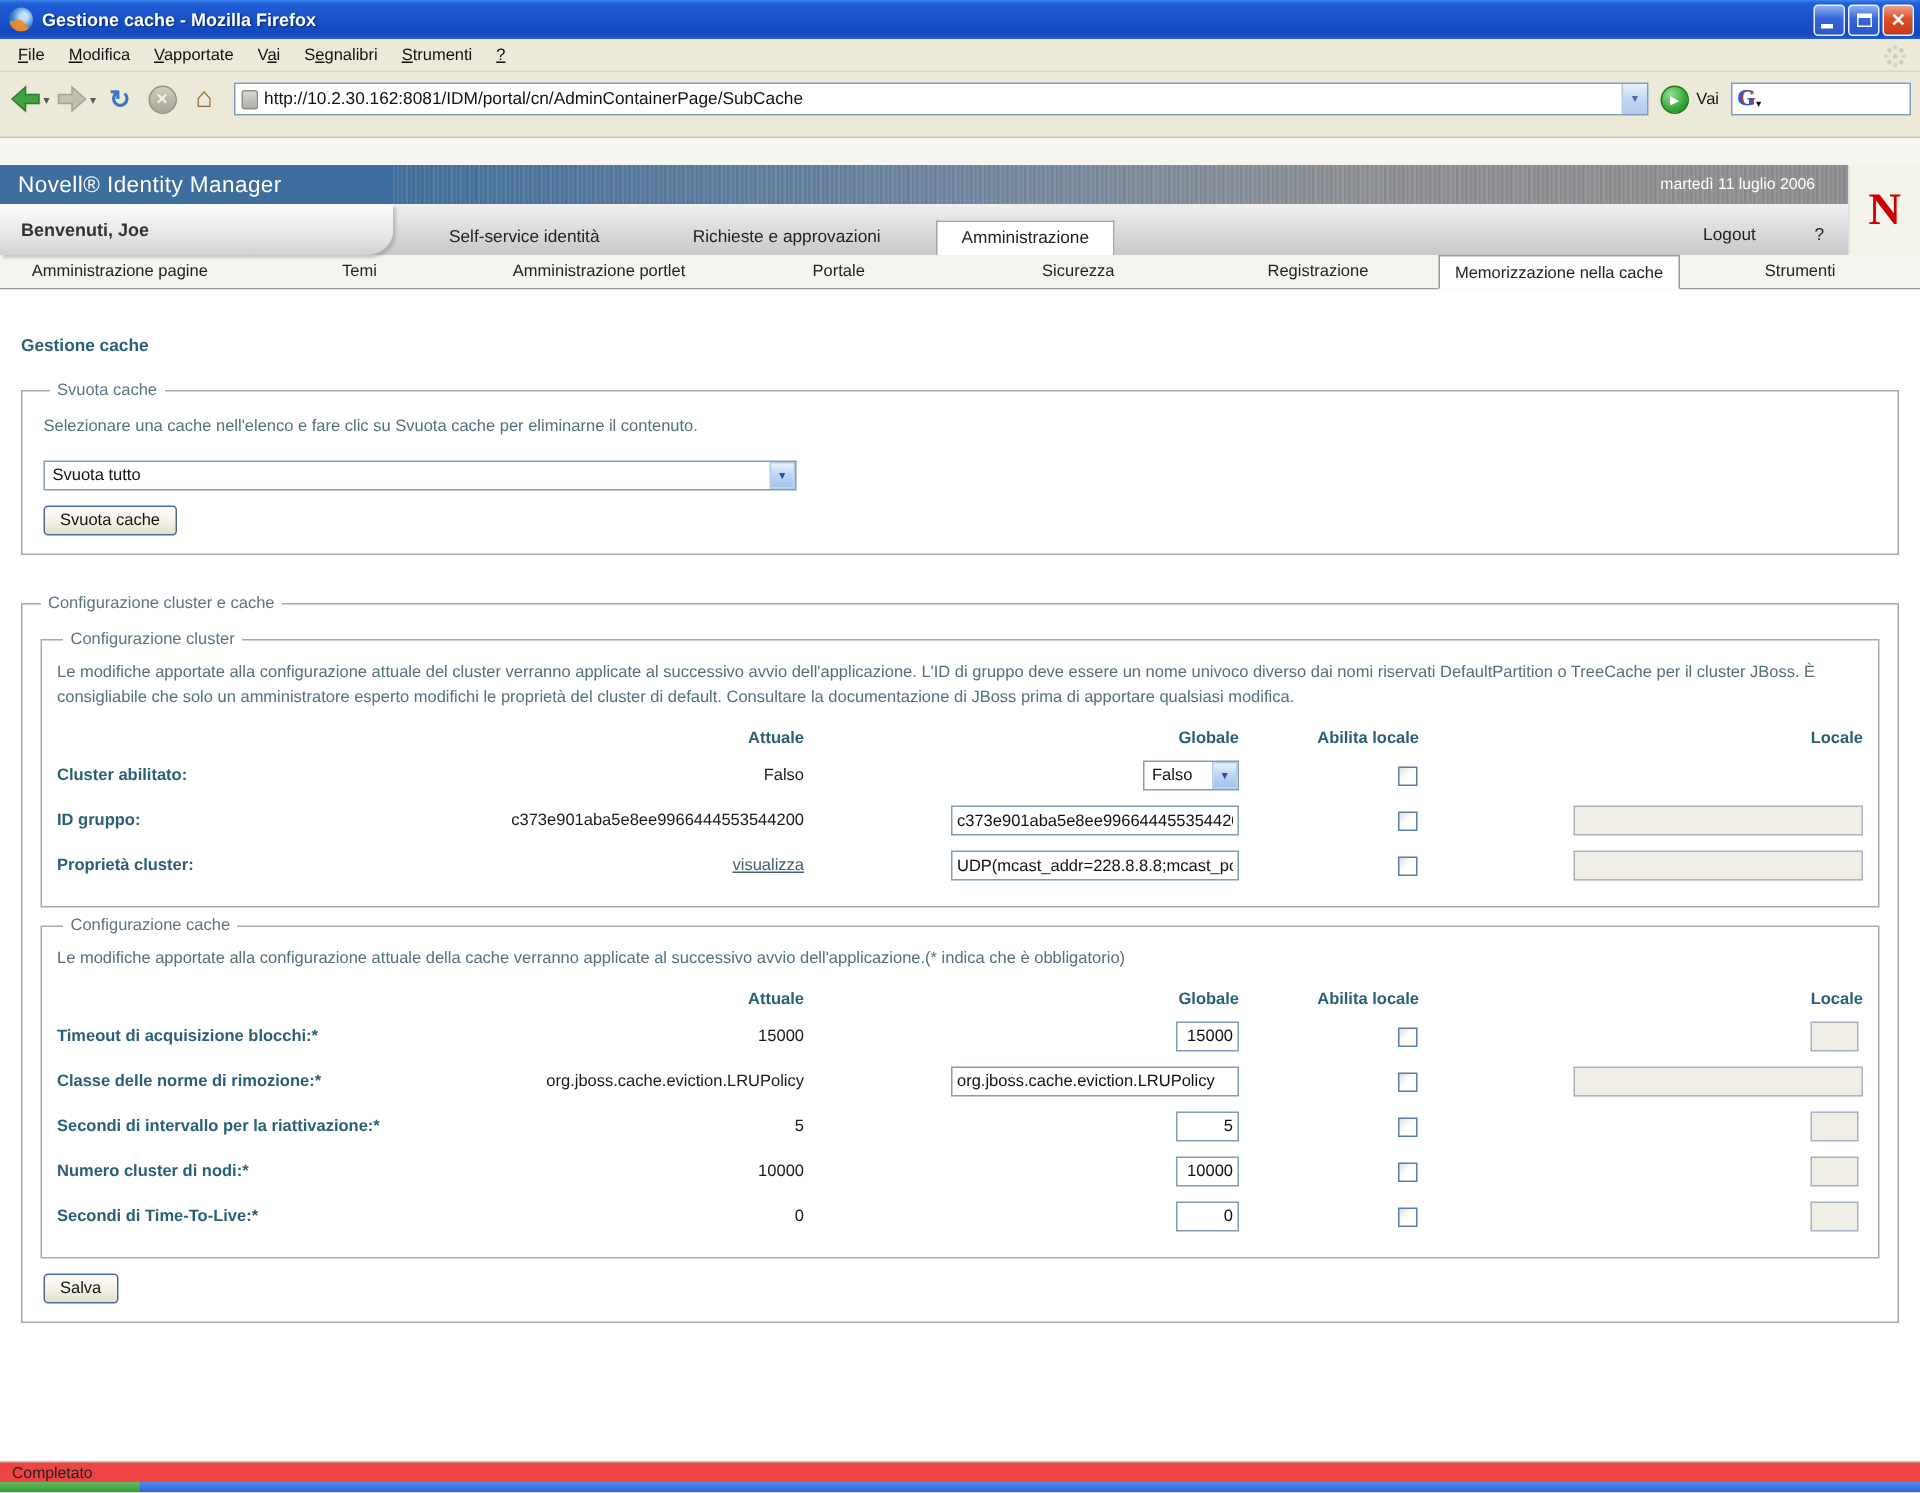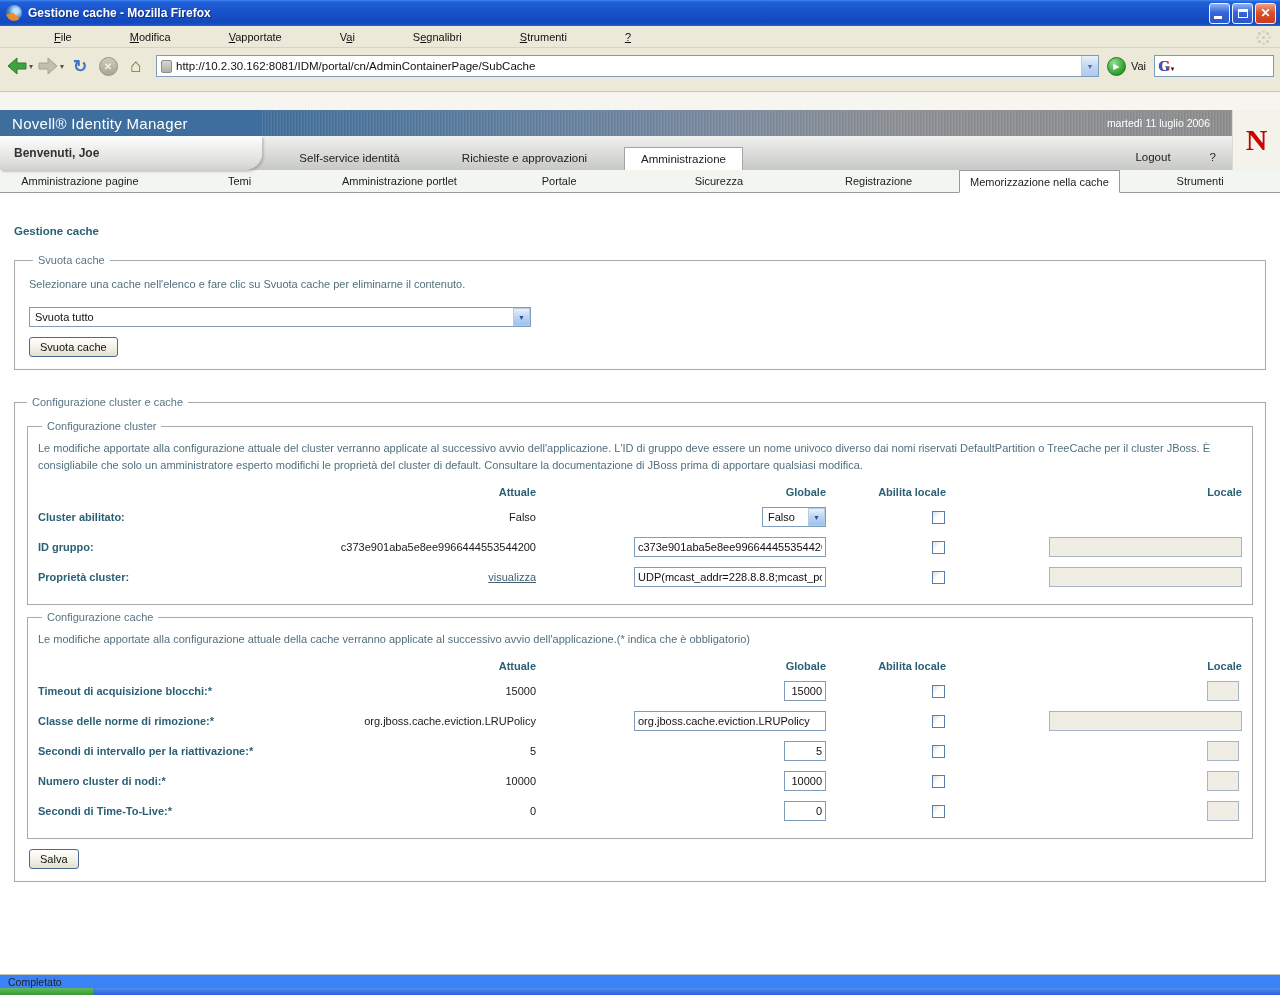--- a/index.html
+++ b/index.html
@@ -19,21 +19,21 @@
   .winbtns { display:flex; gap:2px; }
   .wbtn { width:21px; height:21px; border:1px solid #EAF2FF; border-radius:3px; display:flex; align-items:center; justify-content:center;
     background:linear-gradient(180deg,#8FB0F2 0%,#3565D9 45%,#2B57C9 100%); position:relative; cursor:default; }
   .wbtn.close { background:linear-gradient(180deg,#F0A088 0%,#DD4F28 45%,#C83C16 100%); color:#fff; font-weight:bold; font-size:12px; }
   .glyph-min { position:absolute; left:4px; bottom:4px; width:8px; height:3px; background:#fff; }
   .glyph-max { width:10px; height:9px; border:1px solid #fff; border-top:3px solid #fff; background:transparent; }
 
   
   .menubar { height:22px; flex:0 0 22px; background:#ECE9D8; display:flex; align-items:center; padding-left:4px;
     border-bottom:1px solid #D8D4C4; }
-  .menu-item { font-size:11px; color:#111; padding:3px 8px; white-space:nowrap;margin-left:42px; }
+  .menu-item { font-size:11px; color:#111; padding:3px 8px; white-space:nowrap; }
   .menu-item u { text-decoration:underline; }
   .throbber { margin-left:auto; margin-right:8px; width:18px; height:18px; position:relative; }
   .throbber i { position:absolute; left:8px; top:8px; width:3px; height:3px; border-radius:50%; background:#CFCBB8;
     box-shadow:6px 0 0 #DAD6C6, -6px 0 0 #DAD6C6, 0 6px 0 #DAD6C6, 0 -6px 0 #DAD6C6,
                4px 4px 0 #CFCBB8, -4px 4px 0 #CFCBB8, 4px -4px 0 #CFCBB8, -4px -4px 0 #CFCBB8; }
 
   
   .toolbar { height:36px; flex:0 0 36px; background:#ECE9D8; display:flex; align-items:center; gap:4px; padding:0 6px; }
   .navbtn { display:flex; align-items:center; }
   .drop { font-size:8px; color:#555; margin-left:1px; }
@@ -113,21 +113,21 @@
   .txt { height:20px; border:1px solid #7F9DB9; font-family:"Liberation Sans",sans-serif; font-size:11px; color:#111; padding:0 3px; }
   .glob-wide { width:192px; }
   .glob-small { width:42px; text-align:right; }
   .sel-small { width:64px; }
   .cb { width:13px; height:13px; border:1px solid #5A7CA8; background:linear-gradient(135deg,#DEDED8 0%,#FFFFFF 45%); margin-right:1px; }
   .loc-wide { width:193px; background:#F0EEE4; border:1px solid #A8B4C4; }
   .loc-small { width:32px; background:#F0EEE4; border:1px solid #A8B4C4; margin-right:3px; }
   .save { margin:10px 0 2px 6px; }
 
   
-  .statusbar { flex:0 0 14px; height:14px; background:#3b82f6; border-top:1px solid #C8C5B2; display:flex; align-items:center; }
+  .statusbar { flex:0 0 14px; height:14px; background:#ef4444; border-top:1px solid #C8C5B2; display:flex; align-items:center; }
   .statusbar span { font-size:10.5px; color:#222; padding-left:8px; }
   .taskbar { flex:0 0 7px; height:7px; background:linear-gradient(180deg,#4E8DF0,#2B61DE); display:flex; }
   .startbtn { width:93px; height:7px; background:linear-gradient(180deg,#63B963,#37992F); }
 </style>
 </head>
 <body>
 
 <div class="win">
 
   <div class="titlebar">

